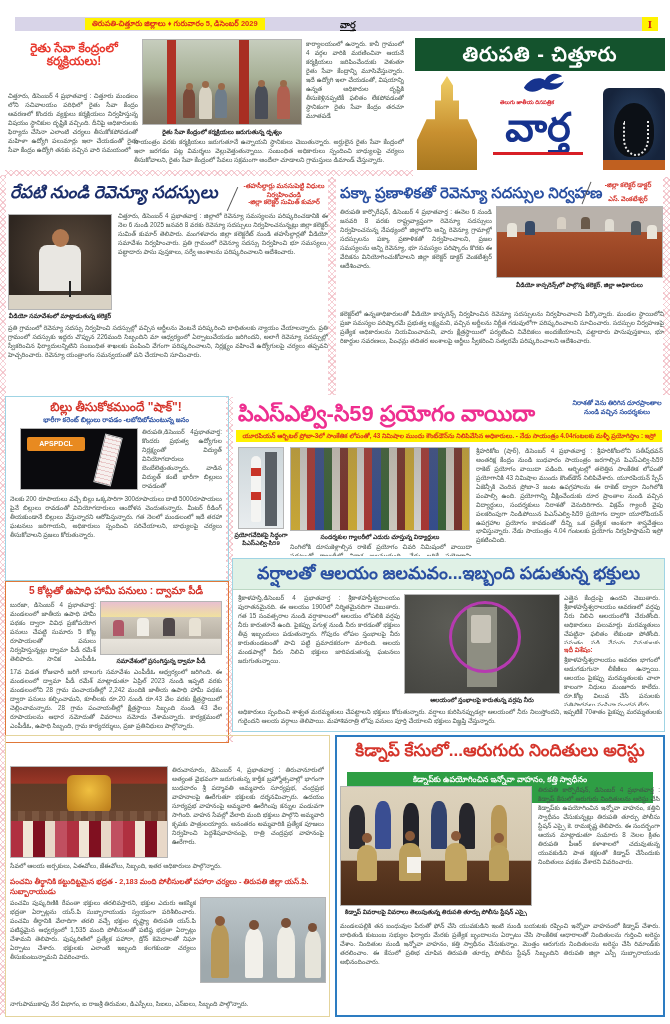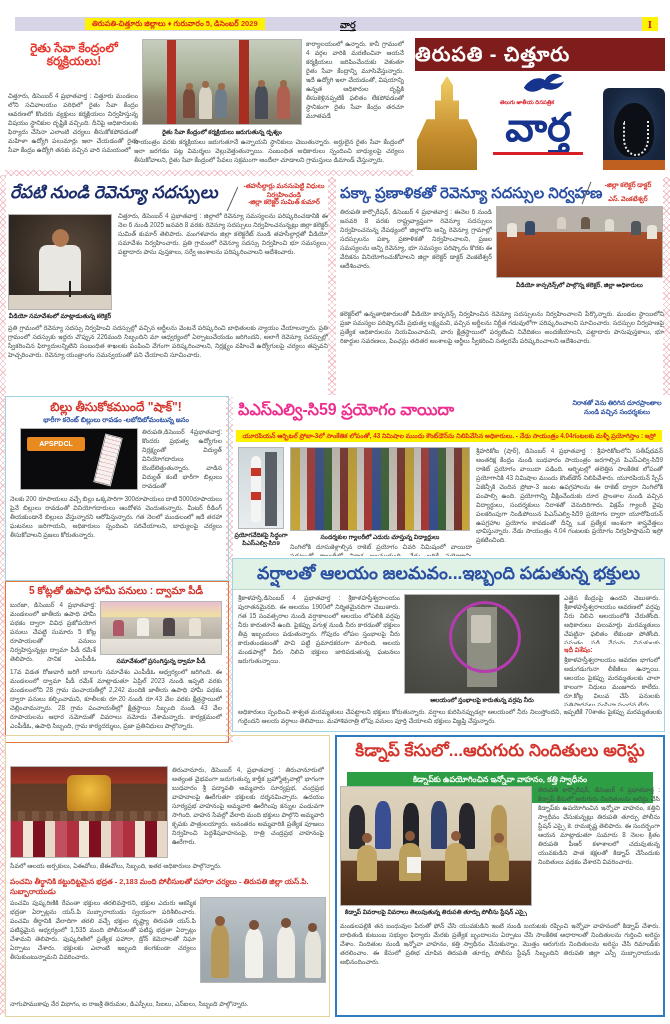--- a/index.html
+++ b/index.html
@@ -8,21 +8,21 @@
   .abs{position:absolute;}
   .hatch{position:absolute;background:
      repeating-linear-gradient(45deg,rgba(238,170,180,.55) 0 1px,transparent 1px 4px),
      repeating-linear-gradient(-45deg,rgba(238,170,180,.55) 0 1px,transparent 1px 4px);}
   
   .topbar{background:#d8d4e8;}
   .datebox{background:#fff200;color:#e02a20;font-size:7.5px;font-weight:bold;line-height:12px;padding:0 7px;white-space:nowrap;}
   .papertop{font-size:9.5px;font-weight:bold;color:#111;border-bottom:1.2px solid #111;line-height:11px;}
   .pagenum{background:#fff200;color:#d01818;font-weight:bold;font-size:11px;text-align:center;line-height:14px;font-family:"Liberation Serif","DejaVu Serif",serif;}
   
-  .mh-banner{background:#7f1d1d;color:#fff;font-size:20px;font-weight:bold;line-height:33px;letter-spacing:1px;}
+  .mh-banner{background:#14532d;color:#fff;font-size:20px;font-weight:bold;text-align:center;line-height:33px;letter-spacing:1px;}
   .mh-tag{color:#d81f26;font-size:5.5px;font-weight:bold;text-align:center;}
   .mh-logo{color:#16338e;font-size:40px;font-weight:bold;text-align:center;line-height:46px;}
   .mh-rule{background:#d81f26;}
   
   .hl-red{color:#e8392e;font-weight:bold;text-align:center;line-height:1.12;}
   .hl-navy{color:#1c2f6b;font-weight:bold;font-style:italic;white-space:nowrap;}
   .hl-blue{color:#2a50a2;font-weight:bold;white-space:nowrap;}
   .hl-pink{color:#ee2f90;font-weight:bold;white-space:nowrap;}
   .hl-gold{color:#a8842c;font-weight:bold;text-align:center;white-space:nowrap;}
   .hl-crimson{color:#d5362c;font-weight:bold;text-align:center;white-space:nowrap;}
@@ -167,21 +167,21 @@
   <div class="abs bt" style="left:10px;top:601px;width:86px;height:60px">బురజా, డిసెంబర్ 4 ప్రభాతవార్త: మండలంలో జాతీయ ఉపాధి హామీ పథకం ద్వారా వివిధ ప్రజోపయోగ పనులు చేపట్టి సుమారు 5 కోట్ల రూపాయలతో పనులు నిర్వహిస్తున్నట్లు ద్వామా పీడీ రమేశ్ తెలిపారు. స్థానిక ఎంపీడీఓ కార్యాలయ ఆవరణలో</div>
   <div class="ph ph-meet" style="left:100px;top:601px;width:122px;height:54px">
     <div class="o" style="left:12px;top:18px;width:11px;height:16px;background:#b05868;border-radius:4px 4px 0 0"></div>
     <div class="o" style="left:36px;top:16px;width:12px;height:18px;background:#f0ede6;border-radius:4px 4px 0 0"></div>
     <div class="o" style="left:62px;top:16px;width:12px;height:18px;background:#50484a;border-radius:4px 4px 0 0"></div>
     <div class="o" style="left:88px;top:16px;width:12px;height:18px;background:#e8e2d4;border-radius:4px 4px 0 0"></div>
   </div>
   <div class="abs cap" style="left:100px;top:657px;width:122px">సమావేశంలో ప్రసంగిస్తున్న ద్వామా పీడీ</div>
   <div class="abs bt" style="left:10px;top:668px;width:212px;height:68px">17వ విడత రోజువారీ జరిగే బాలుగు సమావేశం ఎంపీడీఓ ఆధ్వర్యంలో జరిగింది. ఈ మండలంలో ద్వామా పీడీ రమేశ్ మాట్లాడుతూ ఏప్రిల్ 2023 నుండి ఇప్పటి వరకు మండలంలోని 28 గ్రామ పంచాయతీల్లో 2,242 మందికి జాతీయ ఉపాధి హామీ పథకం ద్వారా పనులు కల్పించామని, కూలీలకు రూ.20 నుండి రూ.43 వేల వరకు క్షేత్రస్థాయిలో చెల్లించామన్నారు. 28 గ్రామ పంచాయతీల్లో క్షేత్రస్థాయి సిబ్బంది నుండి 43 వేల రూపాయలను ఆధార నమోదుతో వివరాలు నమోదు చేశామన్నారు. కార్యక్రమంలో ఎంపీడీఓ, ఉపాధి సిబ్బంది, గ్రామ కార్యదర్శులు, ప్రజా ప్రతినిధులు పాల్గొన్నారు.</div>
 
-  <div class="abs hl-pink" style="left:238px;top:401px;font-size:16px">పిఎస్ఎల్వి-సి59 ప్రయోగం వాయిదా</div>
+  <div class="abs hl-pink" style="left:238px;top:401px;font-size:22px">పిఎస్ఎల్వి-సి59 ప్రయోగం వాయిదా</div>
   <div class="abs subblue" style="left:570px;top:399px;width:94px;font-size:6.5px">నిరాశతో వెను తిరిగిన దూరప్రాంతాల నుండి వచ్చిన సందర్శకులు</div>
   <div class="abs ystrip" style="left:236px;top:430px;width:426px;height:12px">యూరపియన్ ఆర్బిటల్ ప్రోబా-3లో సాంకేతిక లోపంతో, 43 నిమిషాల ముందు కౌంట్‌డౌన్‌ను నిలిపివేసిన అధికారులు. - నేడు సాయంత్రం 4.04గంటలకు మళ్ళీ ప్రయోగిస్తాం : ఇస్రో</div>
   <div class="ph ph-rocket" style="left:238px;top:447px;width:46px;height:82px">
     <div class="o" style="left:26px;top:4px;width:12px;height:74px;background:#5a6066"></div>
     <div class="o" style="left:12px;top:8px;width:10px;height:66px;background:linear-gradient(#f4f4f2 0 18%, #c83428 18% 30%, #f4f4f2 30% 55%, #c83428 55% 66%, #f4f4f2 66% 100%);border-radius:5px 5px 2px 2px"></div>
   </div>
   <div class="abs cap" style="left:232px;top:531px;width:58px">ప్రయోగవేదికపై సిద్ధంగా పిఎస్ఎల్వి-సి59</div>
   <div class="ph ph-students" style="left:290px;top:447px;width:180px;height:84px"></div>
   <div class="abs cap" style="left:290px;top:533px;width:180px">సందర్శకుల గ్యాలరీలో ఎదురు చూస్తున్న విద్యార్థులు</div>
   <div class="abs bt" style="left:476px;top:447px;width:187px;height:108px">శ్రీహరికోట (షార్), డిసెంబర్ 4 ప్రభాతవార్త : శ్రీహరికోటలోని సతీష్‌ధవన్ అంతరిక్ష కేంద్రం నుండి బుధవారం సాయంత్రం జరగాల్సిన పిఎస్ఎల్వి-సి59 రాకెట్ ప్రయోగం వాయిదా పడింది. ఆర్బిటల్లో తలెత్తిన సాంకేతిక లోపంతో ప్రయోగానికి 43 నిమిషాల ముందు కౌంట్‌డౌన్ నిలిపివేశారు. యూరపియన్ స్పేస్ ఏజెన్సీకి చెందిన ప్రోబా-3 జంట ఉపగ్రహాలను ఈ రాకెట్ ద్వారా నింగిలోకి పంపాల్సి ఉంది. ప్రయోగాన్ని వీక్షించేందుకు దూర ప్రాంతాల నుండి వచ్చిన విద్యార్థులు, సందర్శకులు నిరాశతో వెనుదిరిగారు. విక్రమ్ గ్యాలరీ వైపు పలకరింపుగా నిండిపోయిన పిఎస్ఎల్వి-సి59 ప్రయోగం ద్వారా యూరోపియన్ ఉపగ్రహాల ప్రయోగం కావడంతో దీన్ని ఒక ప్రత్యేక అంశంగా శాస్త్రవేత్తలు భావిస్తున్నారు. నేడు సాయంత్రం 4.04 గంటలకు ప్రయోగం నిర్వహిస్తామని ఇస్రో ప్రకటించింది.</div>

